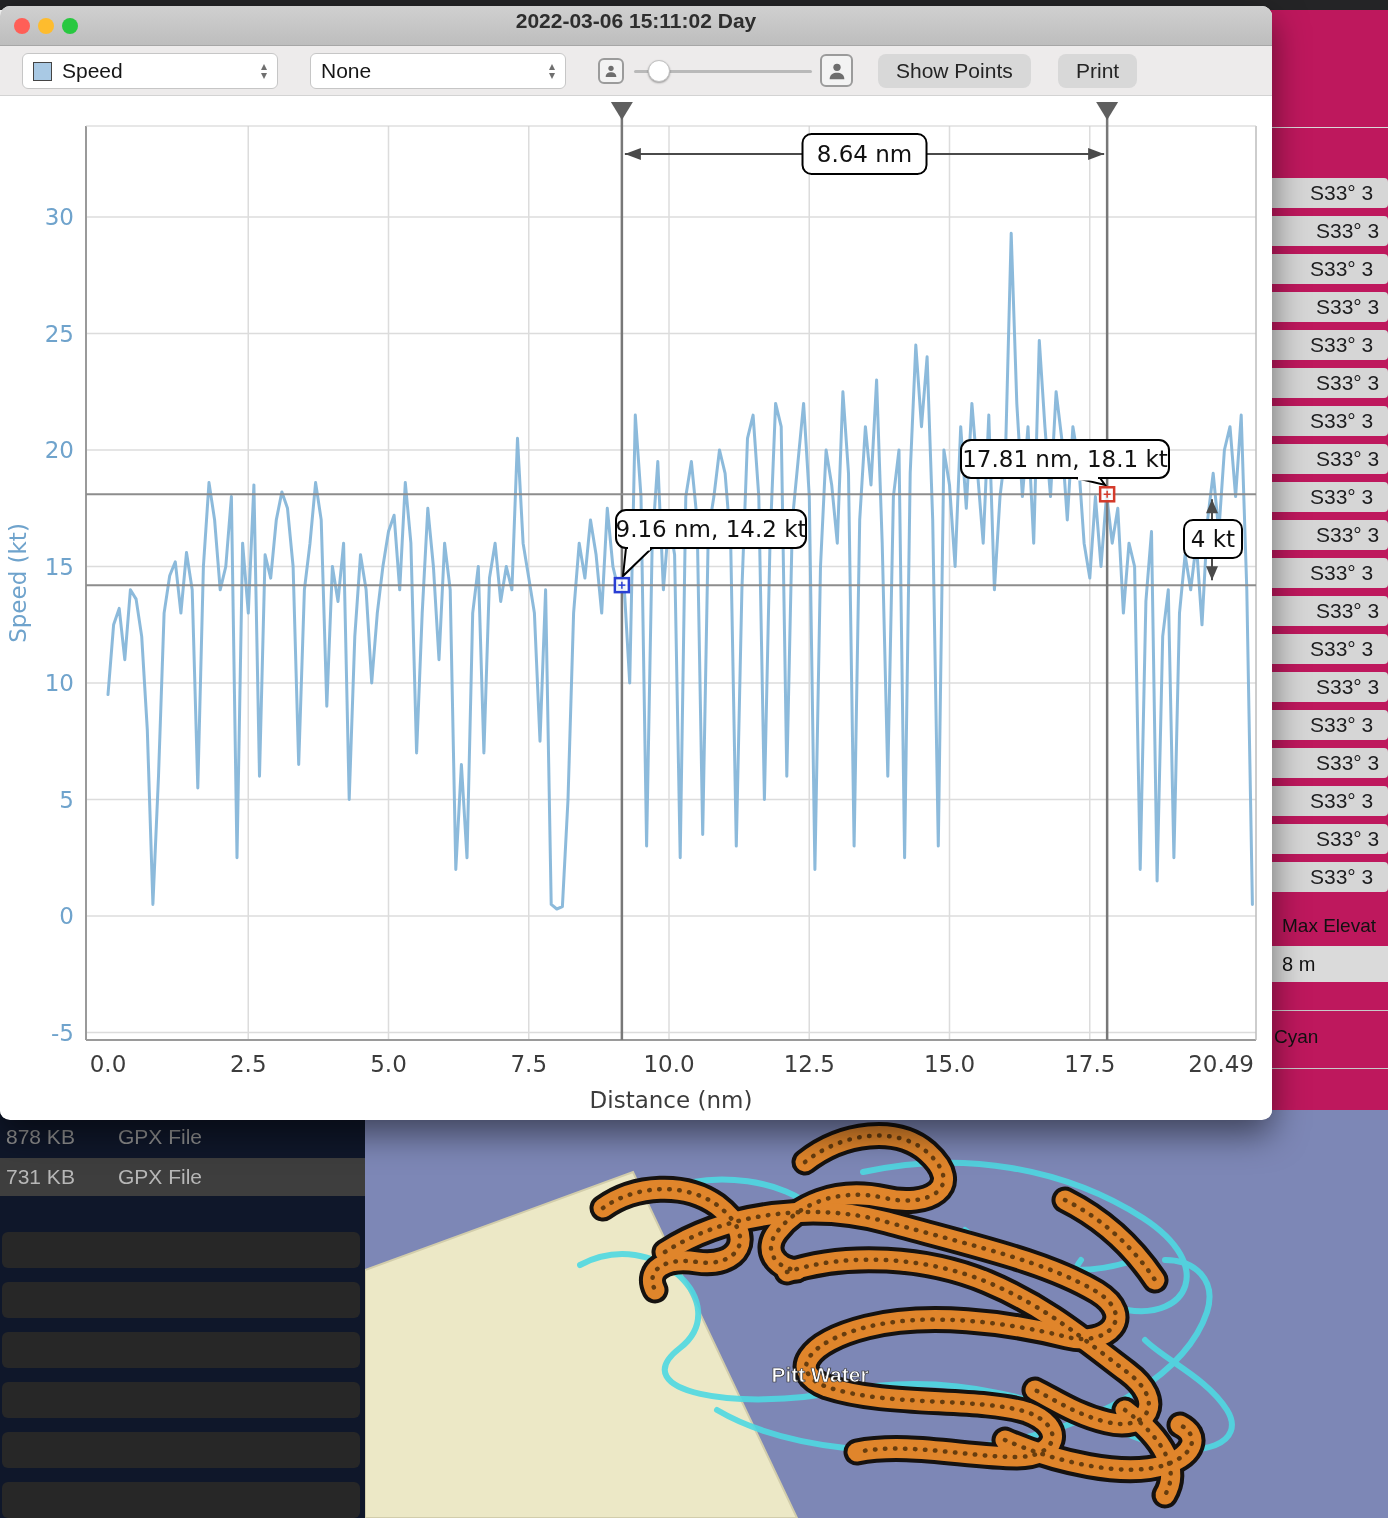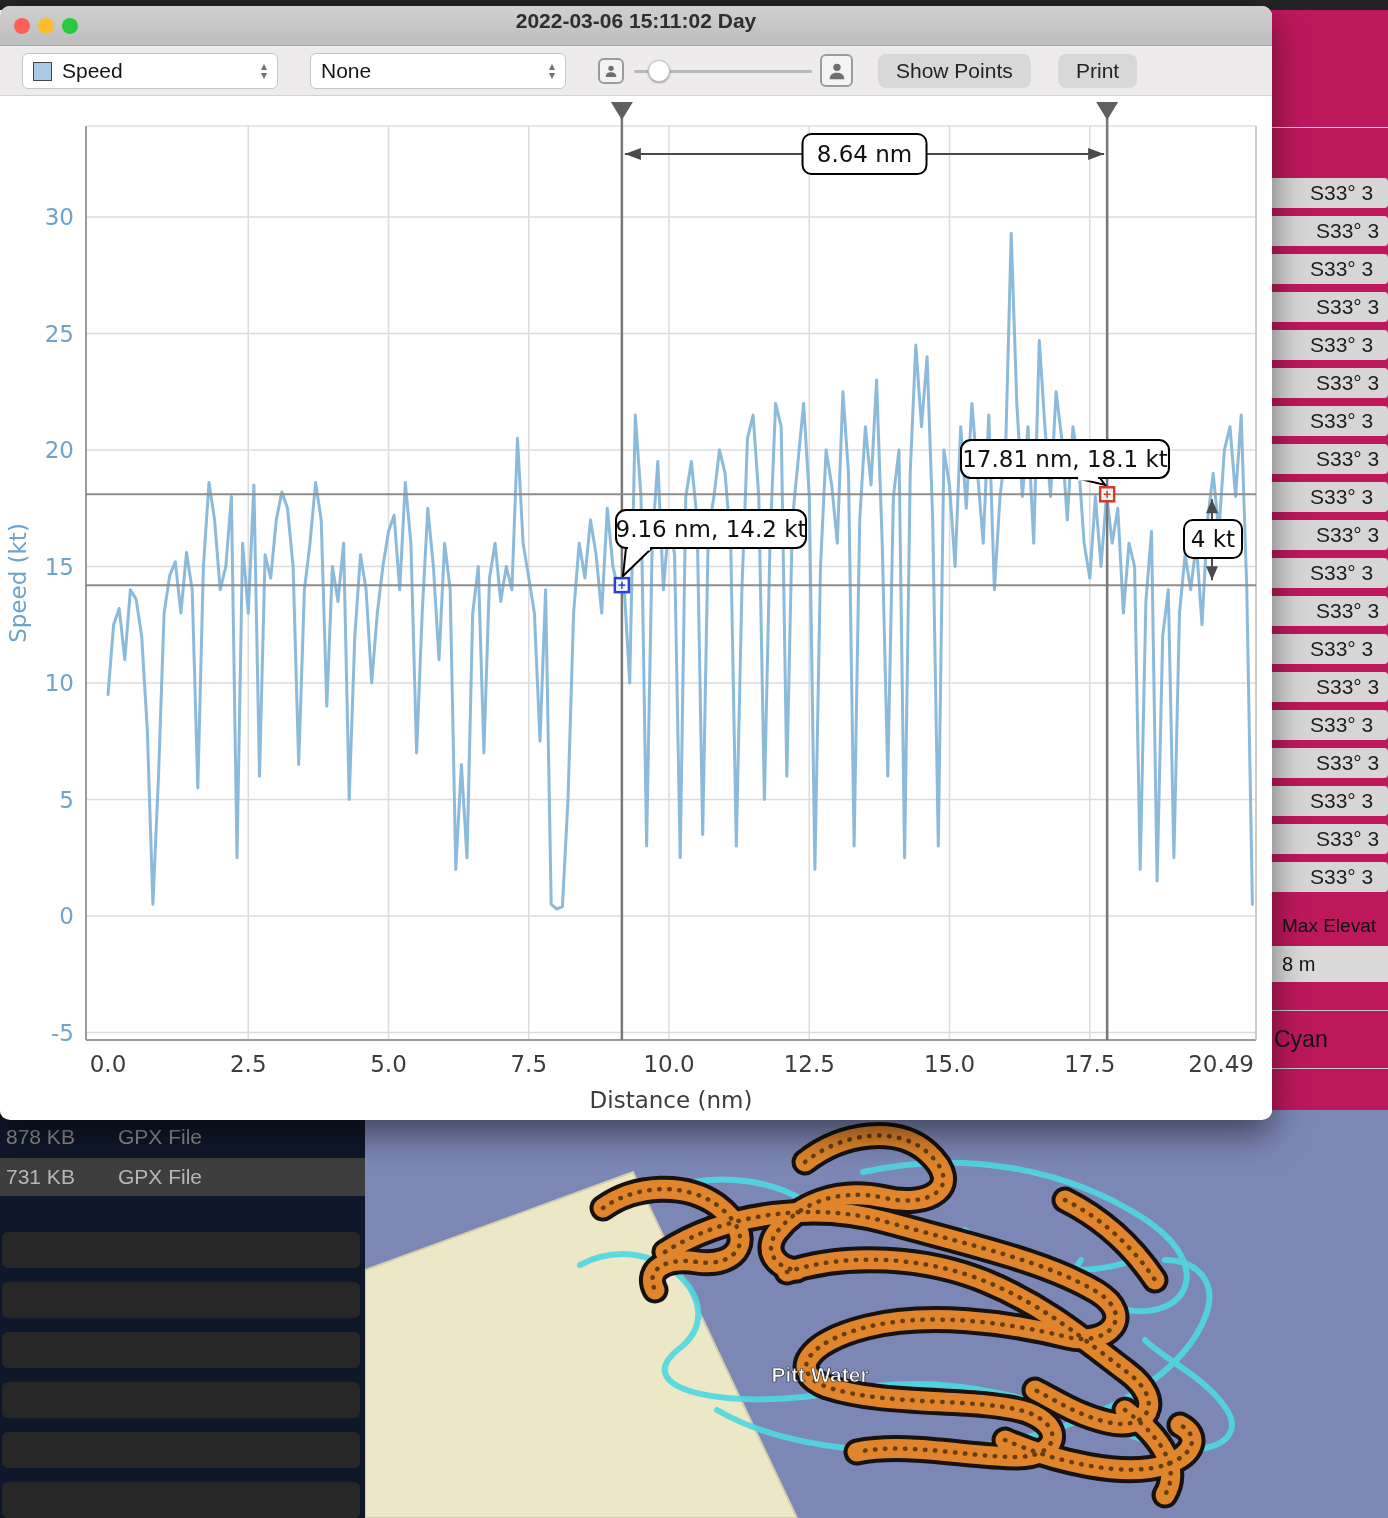--- a/index.html
+++ b/index.html
@@ -15,21 +15,21 @@
   .side-hline { position:absolute; left:0; top:117px; width:128px; height:0;
                 border-top:1.5px solid #d9d9d9; }
   .side-rows { position:absolute; left:0; top:168px; width:128px; }
   .side-row { height:30px; margin-bottom:8px; background:#d6d6d6; border-radius:4px;
               font-size:21px; color:#1d1d1f; line-height:30px; padding-left:50px; white-space:nowrap; }
   .side-row:nth-child(even){ padding-left:56px; }
   .max-elev-label { position:absolute; left:22px; top:905px; font-size:19px; color:#111; white-space:nowrap; }
   .max-elev-row { position:absolute; left:0; top:936px; width:128px; height:36px; background:#dadada;
                   font-size:20px; color:#111; line-height:36px; padding-left:22px; }
   .side-div1 { position:absolute; left:0; top:1000px; width:128px; border-top:1.5px solid #c9c9c9; }
-  .color-value { position:absolute; left:14px; top:1016px; font-size:23px; color:#111; }
+  .color-value { position:absolute; left:14px; top:1016px; font-size:19px; color:#111; }
   .side-div2 { position:absolute; left:0; top:1058px; width:128px; border-top:1.5px solid #c9c9c9; }
 
   
   .file-panel { position:absolute; left:0; top:1110px; width:365px; height:408px; background:#0f172a; }
   .file-row { position:absolute; left:0; width:365px; height:38px; font-size:21px; line-height:38px; }
   .file-row .fsize { position:absolute; left:6px; }
   .file-row .ftype { position:absolute; left:118px;text-align:right; }
   .file-row.plain { color:#8f8f8f; }
   .file-row.selected { background:#3e3e3e; color:#b7b7b7; }
   .file-pill { position:absolute; left:2px; width:358px; height:36px; background:#272727; border-radius:6px; }

